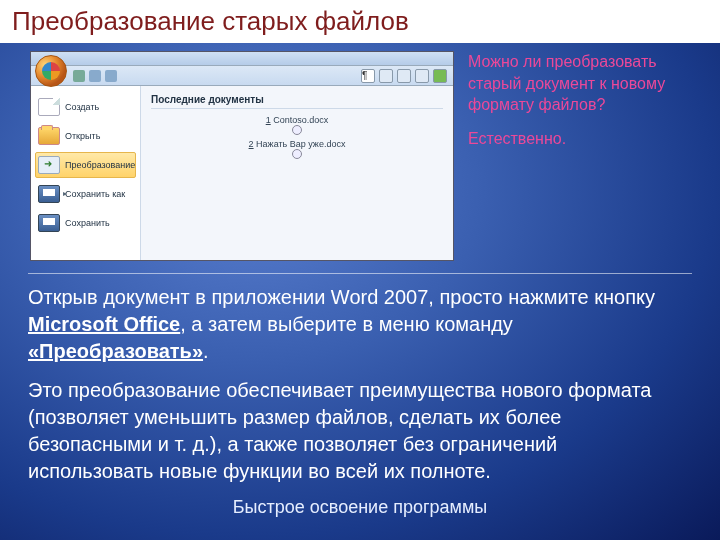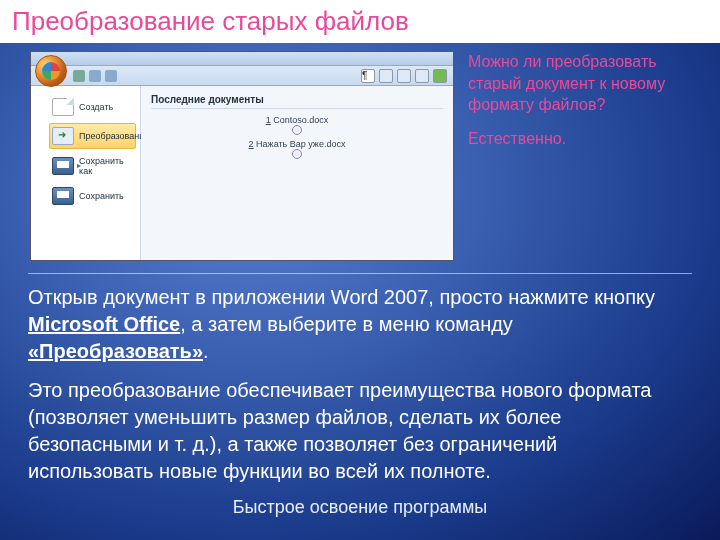--- a/index.html
+++ b/index.html
@@ -5,21 +5,21 @@
   * { box-sizing: border-box; margin: 0; padding: 0; }
   body {
     width: 720px; height: 540px;
     font-family: "Segoe UI", Tahoma, Arial, sans-serif;
     background: radial-gradient(ellipse at 35% 35%, #5a7fd0 0%, #3a5fb0 35%, #1a3a8a 70%, #0a1a5a 100%);
     color: #fff;
     overflow: hidden;
   }
   .slide-title {
     background: #fff;
-    color: #ec4899;
+    color: #7f1d1d;
     padding: 6px 12px;
     font-size: 26px;
     font-weight: 400;
   }
   .top-row {
     display: flex;
     padding: 8px 0 0 30px;
     gap: 14px;
     align-items: flex-start;
   }
@@ -66,21 +66,21 @@
   .qat { padding-left: 38px; display: flex; gap: 4px;}
   .qat-icon { width: 12px; height: 12px; background: #7a9; border-radius: 2px; }
   .toolbar-icons { margin-left: auto; display: flex; gap: 4px; padding-right: 6px;}
   .tb-ic { width: 14px; height: 14px; border: 1px solid #89a; background: #dfe9f5; border-radius: 2px;}
   .tb-ic.para { background: #fff; }
   .app-body { display: flex; height: calc(100% - 34px); }
   .office-menu {
     width: 110px;
     background: #fff;
     border-right: 1px solid #cdd9e8;
-    padding: 8px 4px 4px 18px;
+    padding: 8px 4px 4px 4px;
     display: flex;
     flex-direction: column;
     gap: 3px;
   }
   .menu-item {
     display: flex;
     align-items: center;
     gap: 5px;
     padding: 4px 3px;
     border-radius: 2px;
@@ -175,20 +175,24 @@
         <div class="tb-ic"></div>
         <div class="tb-ic" style="background:#7b5"></div>
       </div>
     </div>
     <div class="app-body">
       <div class="office-menu">
         <div class="menu-item">
           <div class="menu-icon ic-new"></div>
           <span>Создать</span>
         </div>
+        <div class="menu-item">
+          <div class="menu-icon ic-open"></div>
+          <span>Открыть</span>
+        </div>
         <div class="menu-item selected">
           <div class="menu-icon ic-convert"></div>
           <span>Преобразование</span>
         </div>
         <div class="menu-item">
           <div class="menu-icon ic-saveas"></div>
           <span>Сохранить как</span>
         </div>
         <div class="menu-item">
           <div class="menu-icon ic-save"></div>

